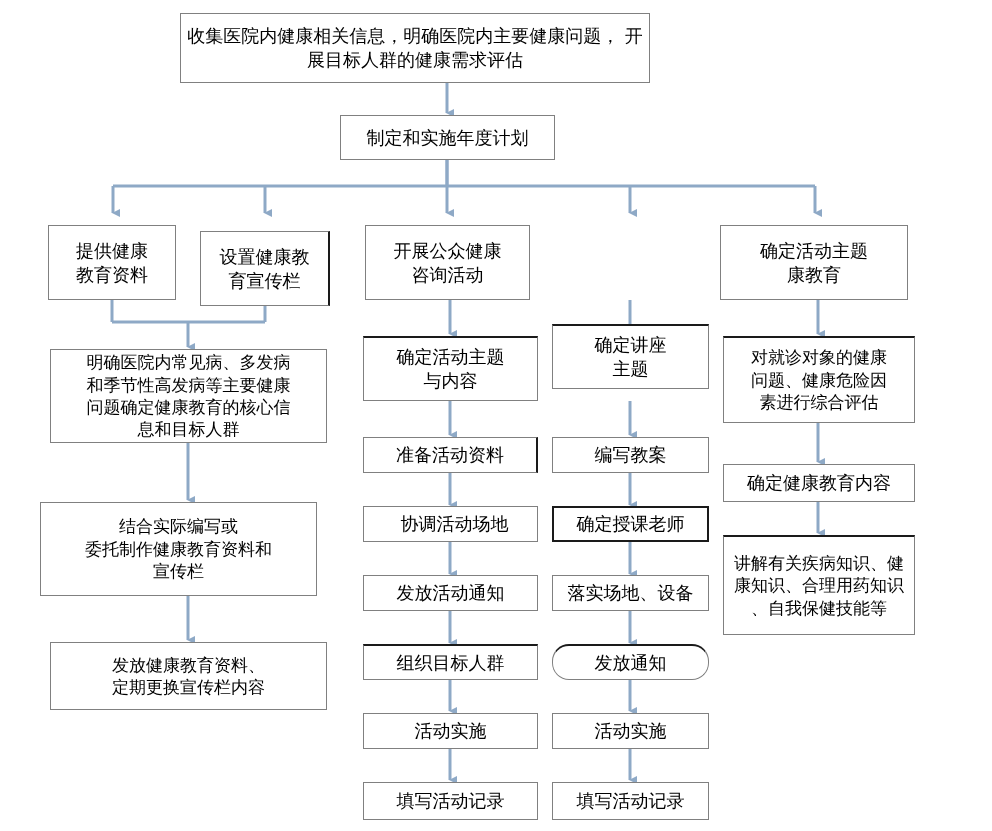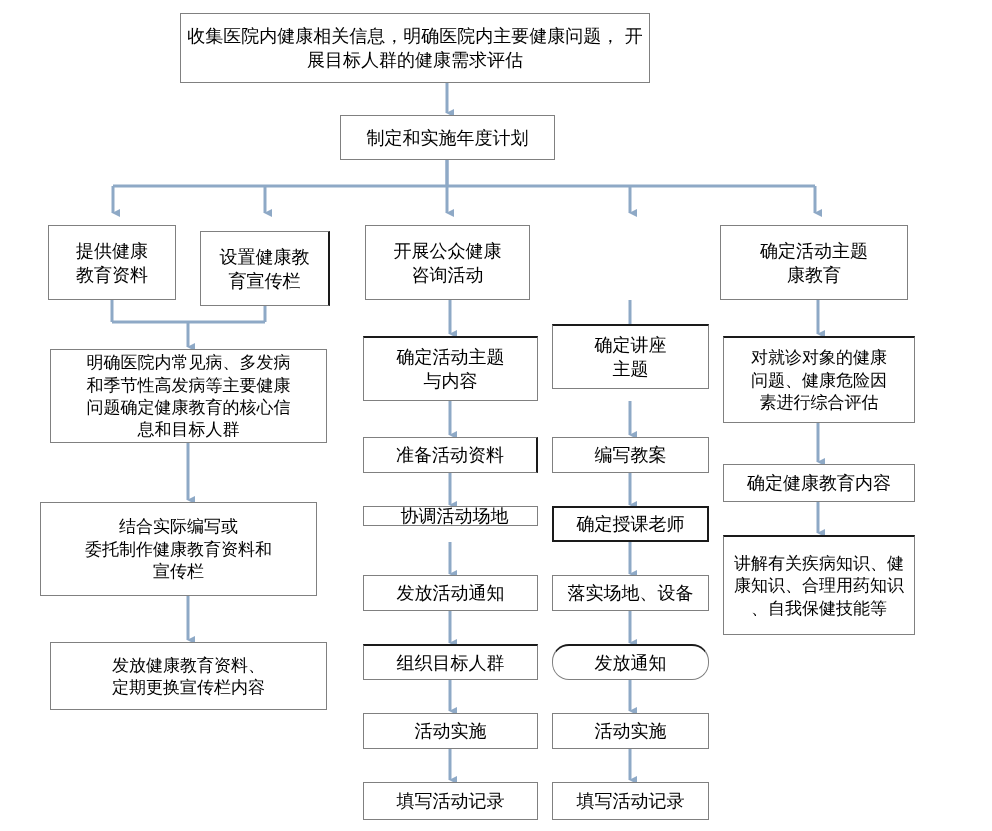--- a/index.html
+++ b/index.html
@@ -148,21 +148,21 @@
 
   <div class="node f18 heavy-top" style="left:363px;top:336px;width:175px;height:65px;">
     <span>确定活动主题
 与内容</span>
   </div>
 
   <div class="node f18 heavy-right" style="left:363px;top:437px;width:175px;height:36px;">
     <span>准备活动资料</span>
   </div>
 
-  <div class="node f18" style="left:363px;top:506px;width:175px;height:20px;padding-left:12px;">
+  <div class="node f18" style="left:363px;top:506px;width:175px;height:36px;padding-left:12px;">
     <span>协调活动场地</span>
   </div>
 
   <div class="node f18" style="left:363px;top:575px;width:175px;height:36px;">
     <span>发放活动通知</span>
   </div>
 
   <div class="node f18 heavy-top" style="left:363px;top:644px;width:175px;height:36px;">
     <span>组织目标人群</span>
   </div>

